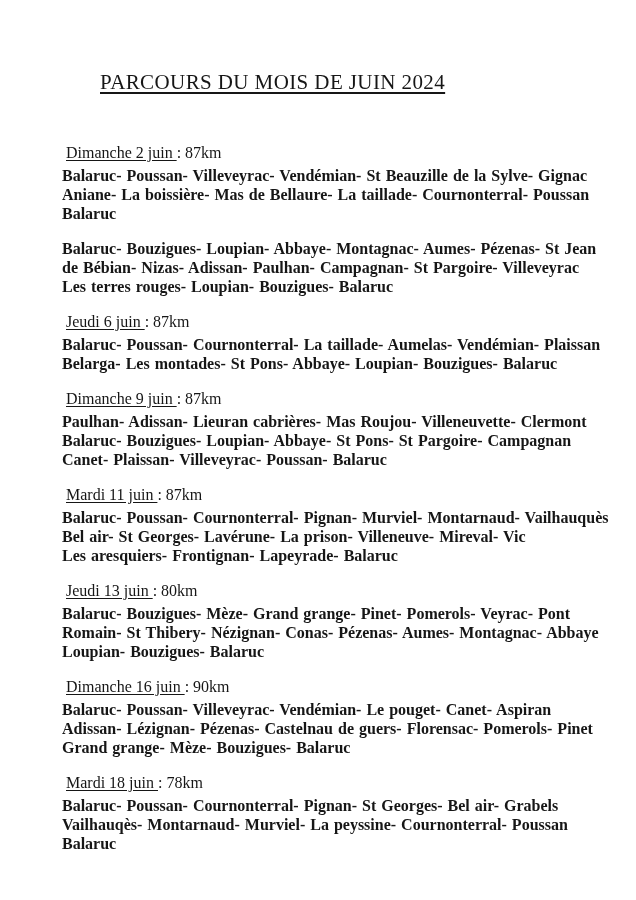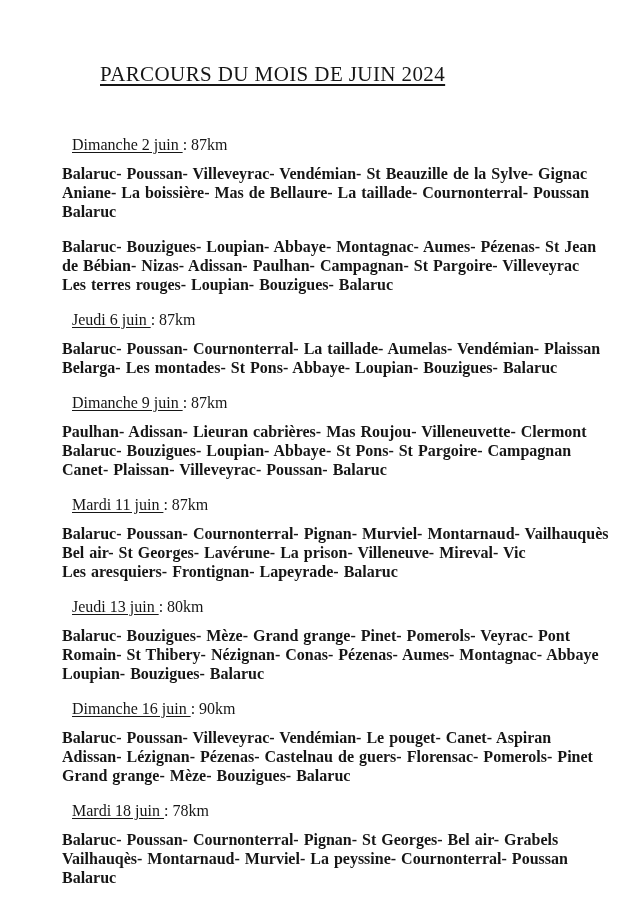--- a/index.html
+++ b/index.html
@@ -14,31 +14,31 @@
     background: #ffffff;
     overflow: hidden;
     font-family: "Liberation Serif", "DejaVu Serif", serif;
     color: #161616;
     box-sizing: border-box;
     padding: 58px 40px 0 62px;
   }
   .title {
     font-size: 21px;
     font-weight: 400;
-    margin: 4px 0 48px 38px;
+    margin: 12px 0 48px 38px;
     text-decoration: underline;
     text-underline-offset: 3px;
     letter-spacing: 0.4px;
     white-space: nowrap;
   }
   .route-section {
     margin: 0 0 16px 0;
   }
   .route-heading {
-    margin: 10px;
+    margin: 4px;
     font-size: 16px;
     line-height: 19px;
     white-space: nowrap;
   }
   .route-date {
     text-decoration: underline;
     text-underline-offset: 2px;
     white-space: pre-wrap;
   }
   .route-line {

